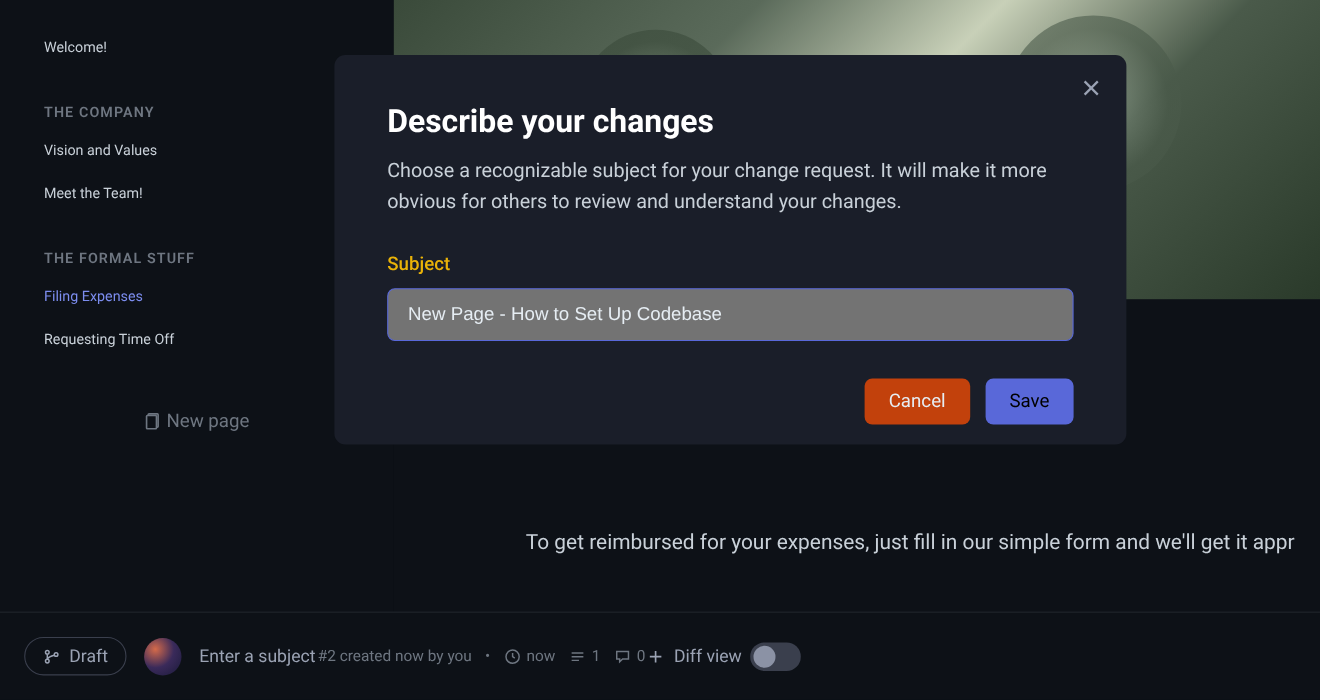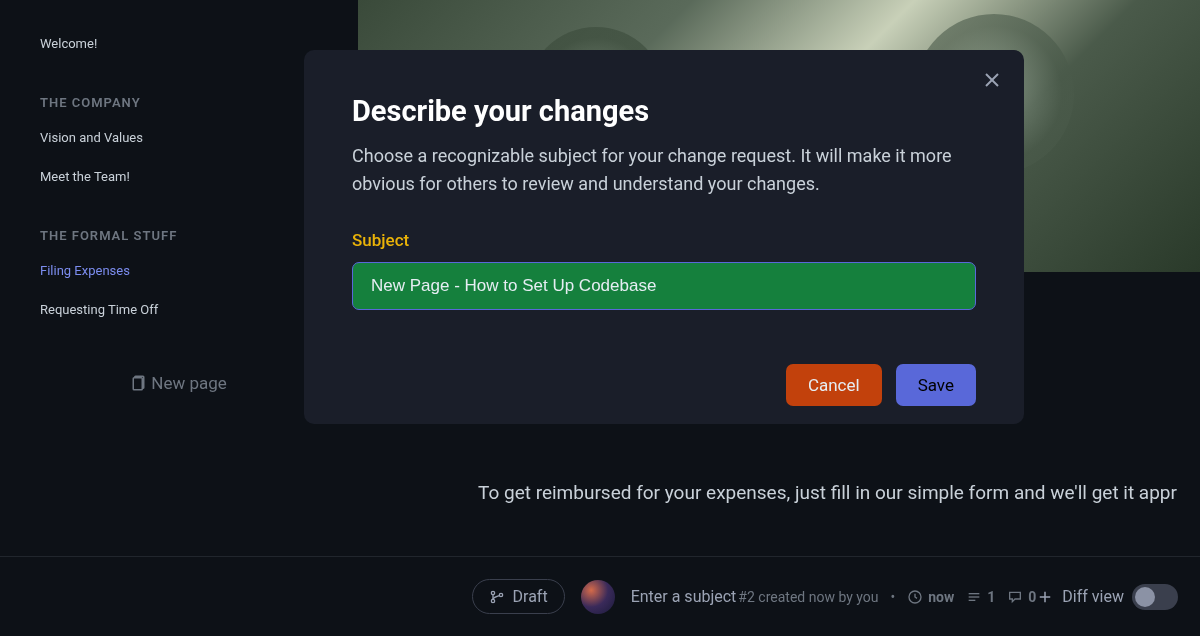--- a/index.html
+++ b/index.html
@@ -164,27 +164,27 @@
     .modal-label {
       font-size: 17px;
       color: #eab308;
       font-weight: 500;
       margin-bottom: 12px;
     }
     
     .modal-input {
       width: 100%;
       padding: 13px 18px;
-      background: #15803d;
+      background: #737373;
       border: 1.5px solid #5968d9;
       border-radius: 7px;
       color: #e6edf3;
       font-size: 17px;
       outline: none;
-      margin-bottom: 54px;
+      margin-bottom: 34px;
     }
     
     .modal-buttons {
       display: flex;
       justify-content: flex-end;
       gap: 14px;
     }
     
     .btn {
       padding: 11px 22px;
@@ -209,21 +209,21 @@
       position: absolute;
       bottom: 0;
       left: 0;
       right: 0;
       height: 80px;
       background: #0d1117;
       border-top: 1px solid #21262d;
       display: flex;
       align-items: center;
       padding: 0 22px;
-      justify-content: flex-end;
+      justify-content: flex-start;
     }
     
     .footer-left {
       display: flex;
       align-items: center;
       gap: 16px;
     }
     
     .draft-badge {
       display: flex;
@@ -260,21 +260,20 @@
       align-items: center;
       gap: 12px;
       font-size: 14px;
       color: #6e7681;
     }
     
     .footer-meta-item {
       display: flex;
       align-items: center;
       gap: 5px;
-      font-weight: bold;
     }
     
     .footer-right {
       display: flex;
       align-items: center;
       gap: 14px;
     }
     
     .diff-view {
       display: flex;

